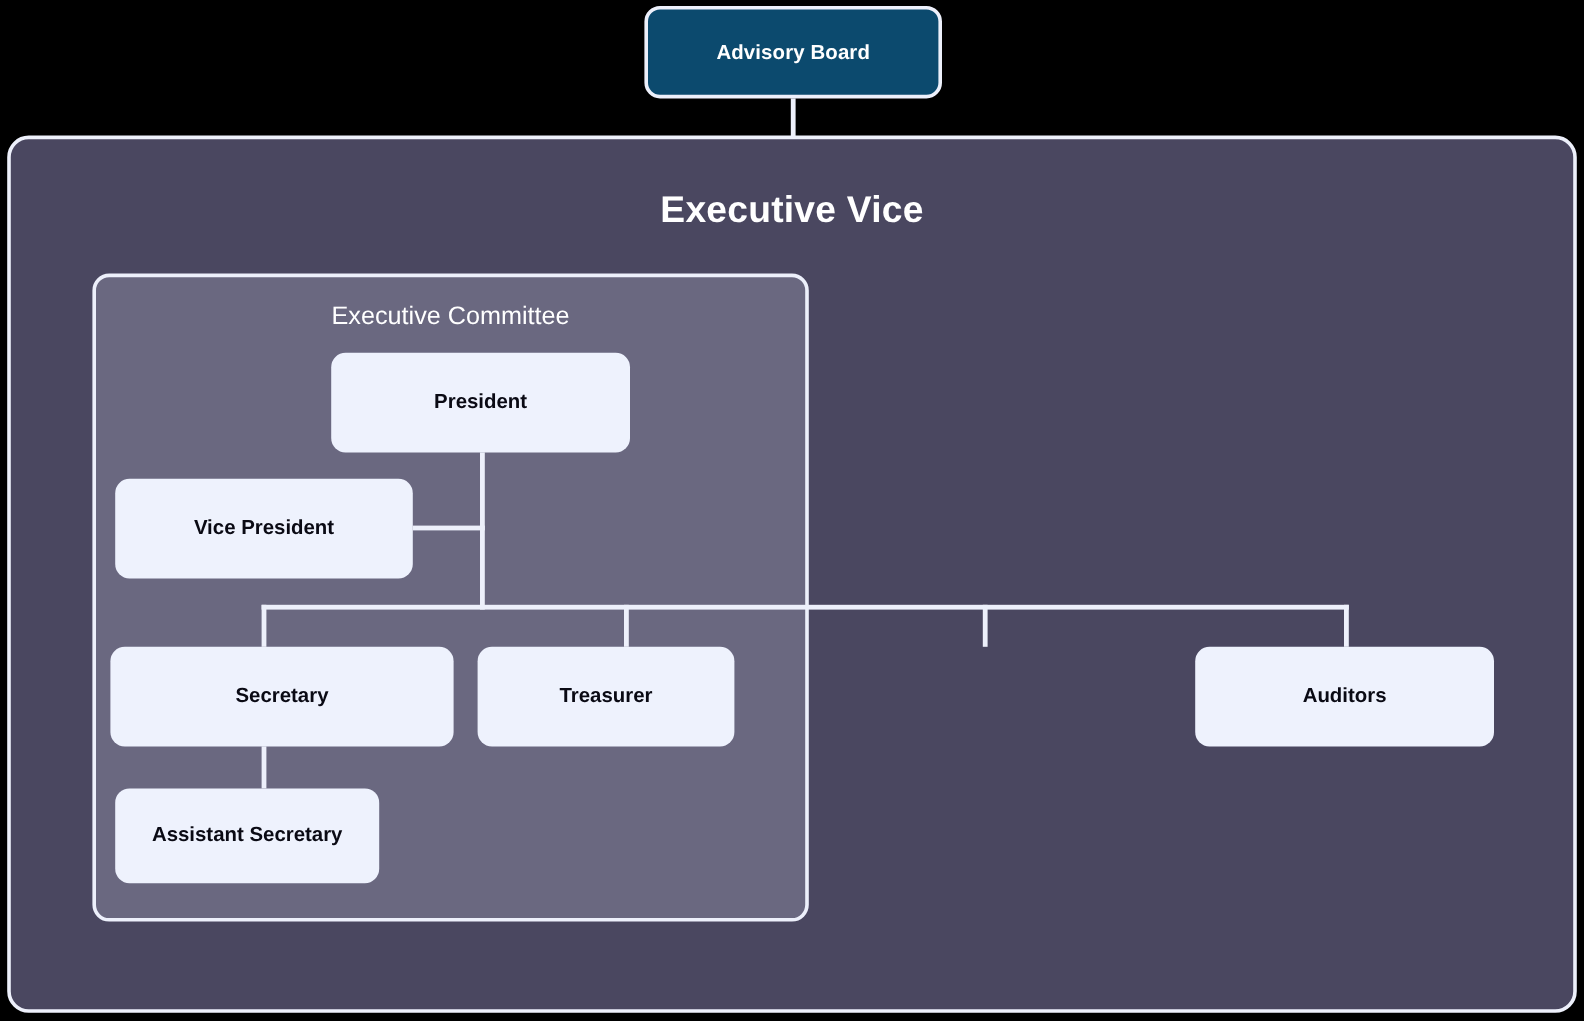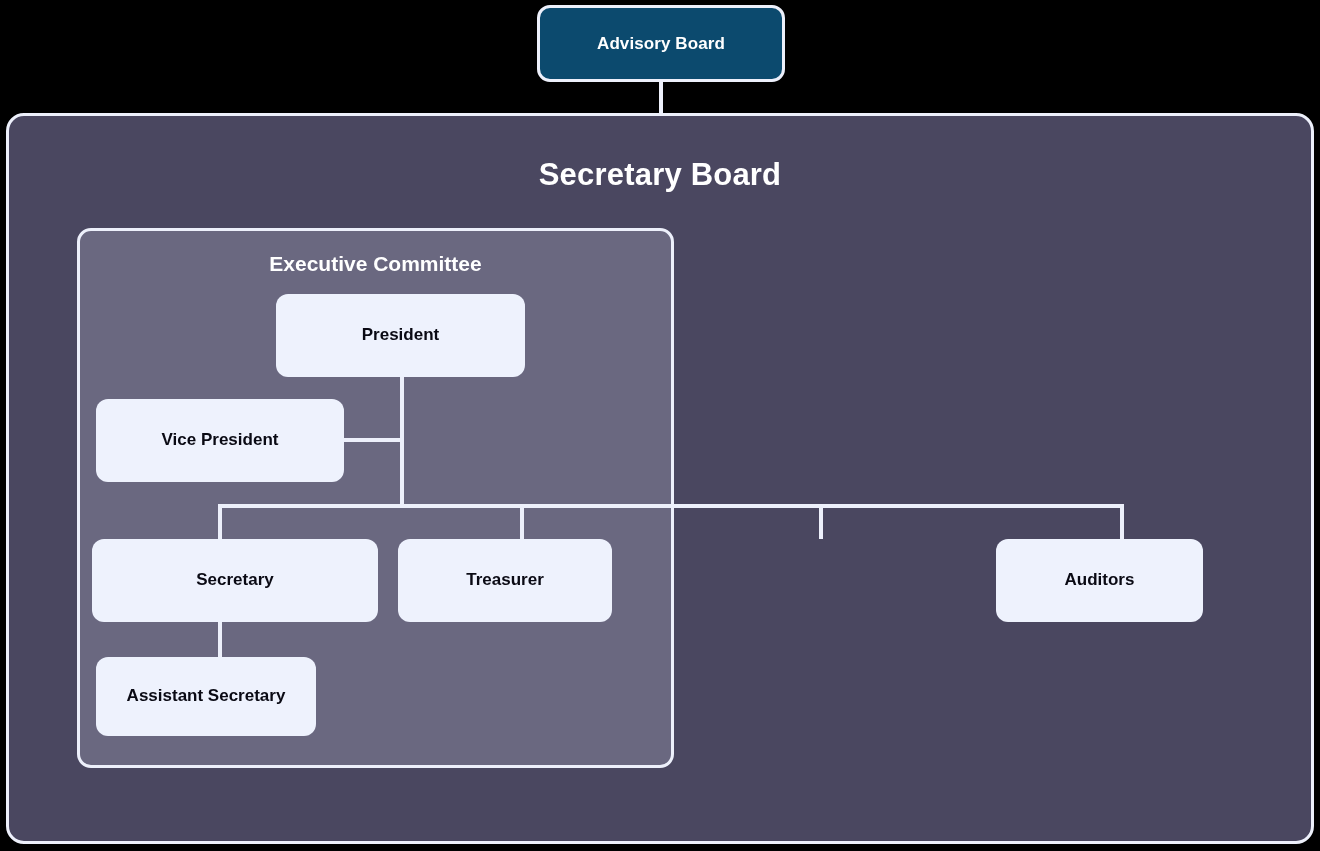--- a/index.html
+++ b/index.html
@@ -75,21 +75,21 @@
     border-radius: 14px;
   }
   .exec-committee-title {
     position: absolute;
     left: 0;
     top: 21px;
     width: 100%;
     text-align: center;
     color: #ffffff;
     font-size: 21px;
-    font-weight: bold;
+    font-weight: normal;
   }
 
   
   .line {
     position: absolute;
     background: #edf0fb;
   }
 
   
   .node {
@@ -113,21 +113,21 @@
 
 <div id="root">
 
   <div class="line" style="left:659px; top:82px; width:4px; height:34px;"></div>
 
   <div class="advisory-box">
     <span>Advisory Board</span>
   </div>
 
   <div class="exec-board">
-    <div class="exec-board-title">Secretary Board</div>
+    <div class="exec-board-title">Executive Vice</div>
   </div>
 
   <div class="exec-committee">
     <div class="exec-committee-title">Executive Committee</div>
   </div>
 
   <div class="line" style="left:400px; top:377px; width:4px; height:131px;"></div>
 
   <div class="line" style="left:344px; top:438px; width:60px; height:4px;"></div>
 
@@ -154,17 +154,17 @@
 
   <div class="node" style="left:96px; top:657px; width:220px; height:79px;text-align:right;">
     <span>Assistant Secretary</span>
   </div>
 
   <div class="node" style="left:398px; top:539px; width:214px; height:83px;">
     <span>Treasurer</span>
   </div>
 
 
-  <div class="node" style="left:996px; top:539px; width:207px; height:83px;align-items:center;">
+  <div class="node" style="left:996px; top:539px; width:249px; height:83px;align-items:center;">
     <span>Auditors</span>
   </div>
 
 </div>
 
 </body></html>

